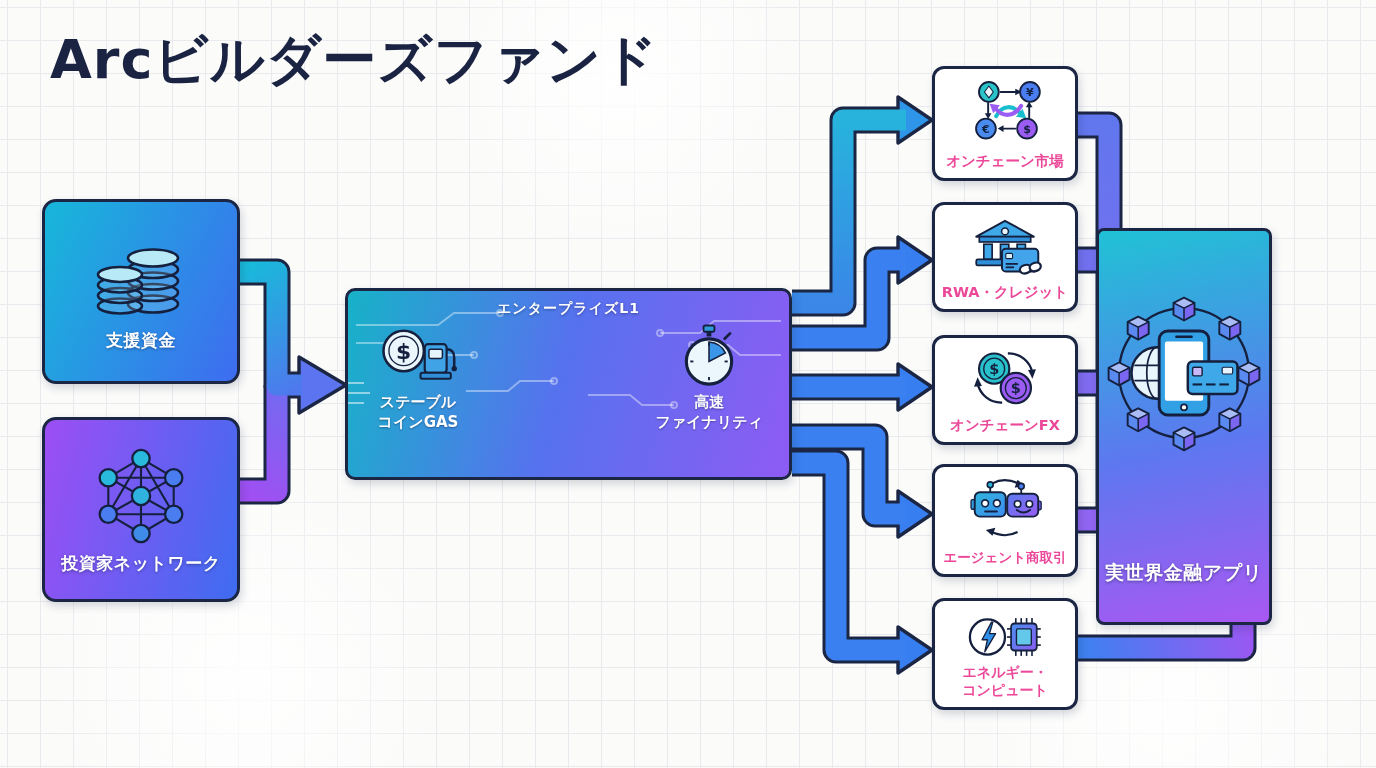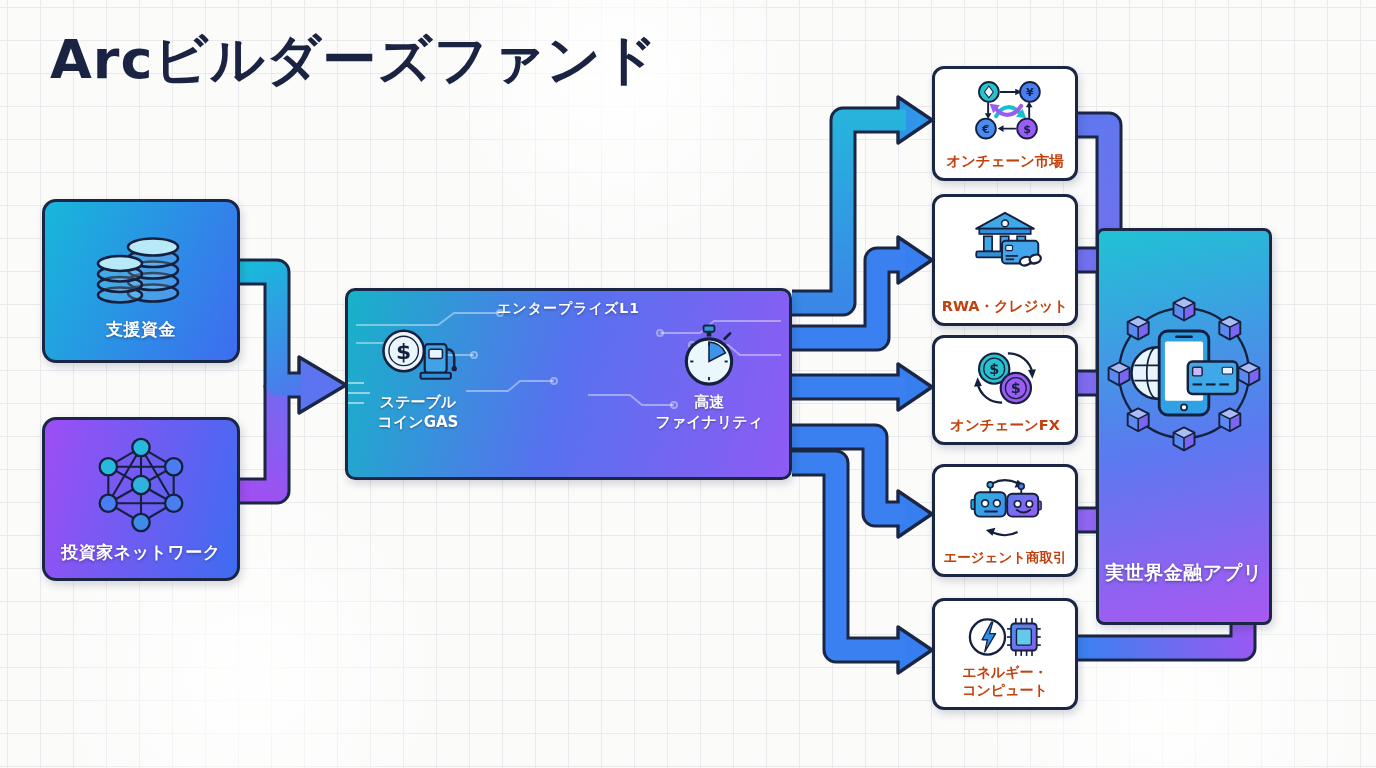--- a/index.html
+++ b/index.html
@@ -21,40 +21,40 @@
     font-size:54px;font-weight:900;color:#1a2342;letter-spacing:1px;
   }
   .arrows{position:absolute;left:0;top:0;z-index:1;}
   .ao{fill:none;stroke:#1b2644;stroke-width:27;stroke-linejoin:round;stroke-linecap:butt;}
   .af{fill:none;stroke-width:21;stroke-linejoin:round;stroke-linecap:butt;}
   .ah{stroke:#1b2644;stroke-width:3.4;stroke-linejoin:round;}
 
   .box{position:absolute;z-index:2;border:3px solid #1b2644;box-sizing:border-box;
        display:flex;flex-direction:column;align-items:center;
        box-shadow:2px 4px 9px rgba(27,38,68,.18);}
-  .src{width:198px;height:164px;border-radius:14px;justify-content:center;gap:7px;}
+  .src{width:198px;height:185px;border-radius:14px;justify-content:center;gap:7px;}
   .src-support{left:42px;top:199px;background:linear-gradient(115deg,#17b7da,#3e6cf0);}
   .src-investors{left:42px;top:417px;background:linear-gradient(105deg,#9d4ef4,#3e6cf0);}
   .glabel{color:#fff;font-weight:700;font-size:17px;letter-spacing:.5px;
           text-shadow:0 1px 3px rgba(15,25,55,.45);}
 
   .l1{left:345px;top:288px;width:447px;height:192px;border-radius:10px;
       background:linear-gradient(105deg,#17b2c8,#5672ee 48%,#8e5bf4);}
   .l1-title{position:relative;z-index:2;margin-top:9px;color:#fff;font-weight:800;font-size:14px;
             letter-spacing:1px;text-shadow:0 1px 3px rgba(15,25,55,.45);}
   .features{position:relative;z-index:2;display:flex;width:100%;flex:1;box-sizing:border-box;
             justify-content:space-between;align-items:flex-start;padding:6px 26px 8px;}
   .feature{display:flex;flex-direction:column;align-items:center;gap:5px;}
   .flbl{display:flex;flex-direction:column;color:#fff;font-weight:700;font-size:15px;
         line-height:1.3;text-align:center;text-shadow:0 1px 2px rgba(15,25,55,.45);}
   .circuit{position:absolute;left:0;top:0;z-index:1;}
 
   .ucbox{left:932px;width:146px;background:#fff;border-radius:12px;
          justify-content:space-between;padding:9px 4px 8px;}
-  .uclbl{color:#c2410c;font-weight:700;font-size:14.5px;line-height:1.25;text-align:left;}
+  .uclbl{color:#ec4899;font-weight:700;font-size:14.5px;line-height:1.25;text-align:right;}
   .uclbl.small{font-size:13.5px;}
   .uclbl.twoline{display:flex;flex-direction:column;font-size:14px;}
 
   .apps{left:1096px;top:228px;width:176px;height:397px;border-radius:8px;
         background:linear-gradient(168deg,#20c2d5,#5d78f0 55%,#a958f2);}
   .apps-icon{position:absolute;left:50%;top:58px;transform:translateX(-50%);}
   .apps-label{position:absolute;bottom:36px;width:100%;text-align:center;
               color:#fff;font-weight:800;font-size:19px;letter-spacing:.5px;
               text-shadow:0 1px 3px rgba(15,25,55,.5);}
 </style>
@@ -255,21 +255,21 @@
       <polygon points="34,11 40,19 34,27 28,19" fill="#eaf6fc" stroke="#14203e" stroke-width="1.4"></polygon>
       <g text-anchor="middle" font-size="15" font-weight="bold" fill="#11203f" font-family="DejaVu Sans, sans-serif">
         <text x="90" y="25">¥</text>
           <text x="30" y="75">€</text>
           <text x="86" y="75">$</text>
       </g>
     </svg>
     <div class="uclbl">オンチェーン市場</div>
   </div>
 
-  <div class="box ucbox" style="top:194px;height:132px;">
+  <div class="box ucbox" style="top:202px;height:110px;">
     <svg width="100" height="62" viewBox="0 0 100 82">
       <polygon points="12,30 50,9 88,30" fill="#3fa8e8" stroke="#14203e" stroke-width="2.6" stroke-linejoin="round"></polygon>
       <circle cx="50" cy="23" r="4.5" fill="#eaf6fc" stroke="#14203e" stroke-width="2"></circle>
       <rect x="16" y="30" width="68" height="7" fill="#2f8fd8" stroke="#14203e" stroke-width="2.2"></rect>
       <g fill="#3fa8e8" stroke="#14203e" stroke-width="2.2">
         <rect x="22" y="40" width="11" height="20"></rect>
           <rect x="44" y="40" width="11" height="20"></rect>
           <rect x="66" y="40" width="11" height="20"></rect>
       </g>
       <rect x="12" y="60" width="62" height="8" rx="2" fill="#2f8fd8" stroke="#14203e" stroke-width="2.4"></rect>

